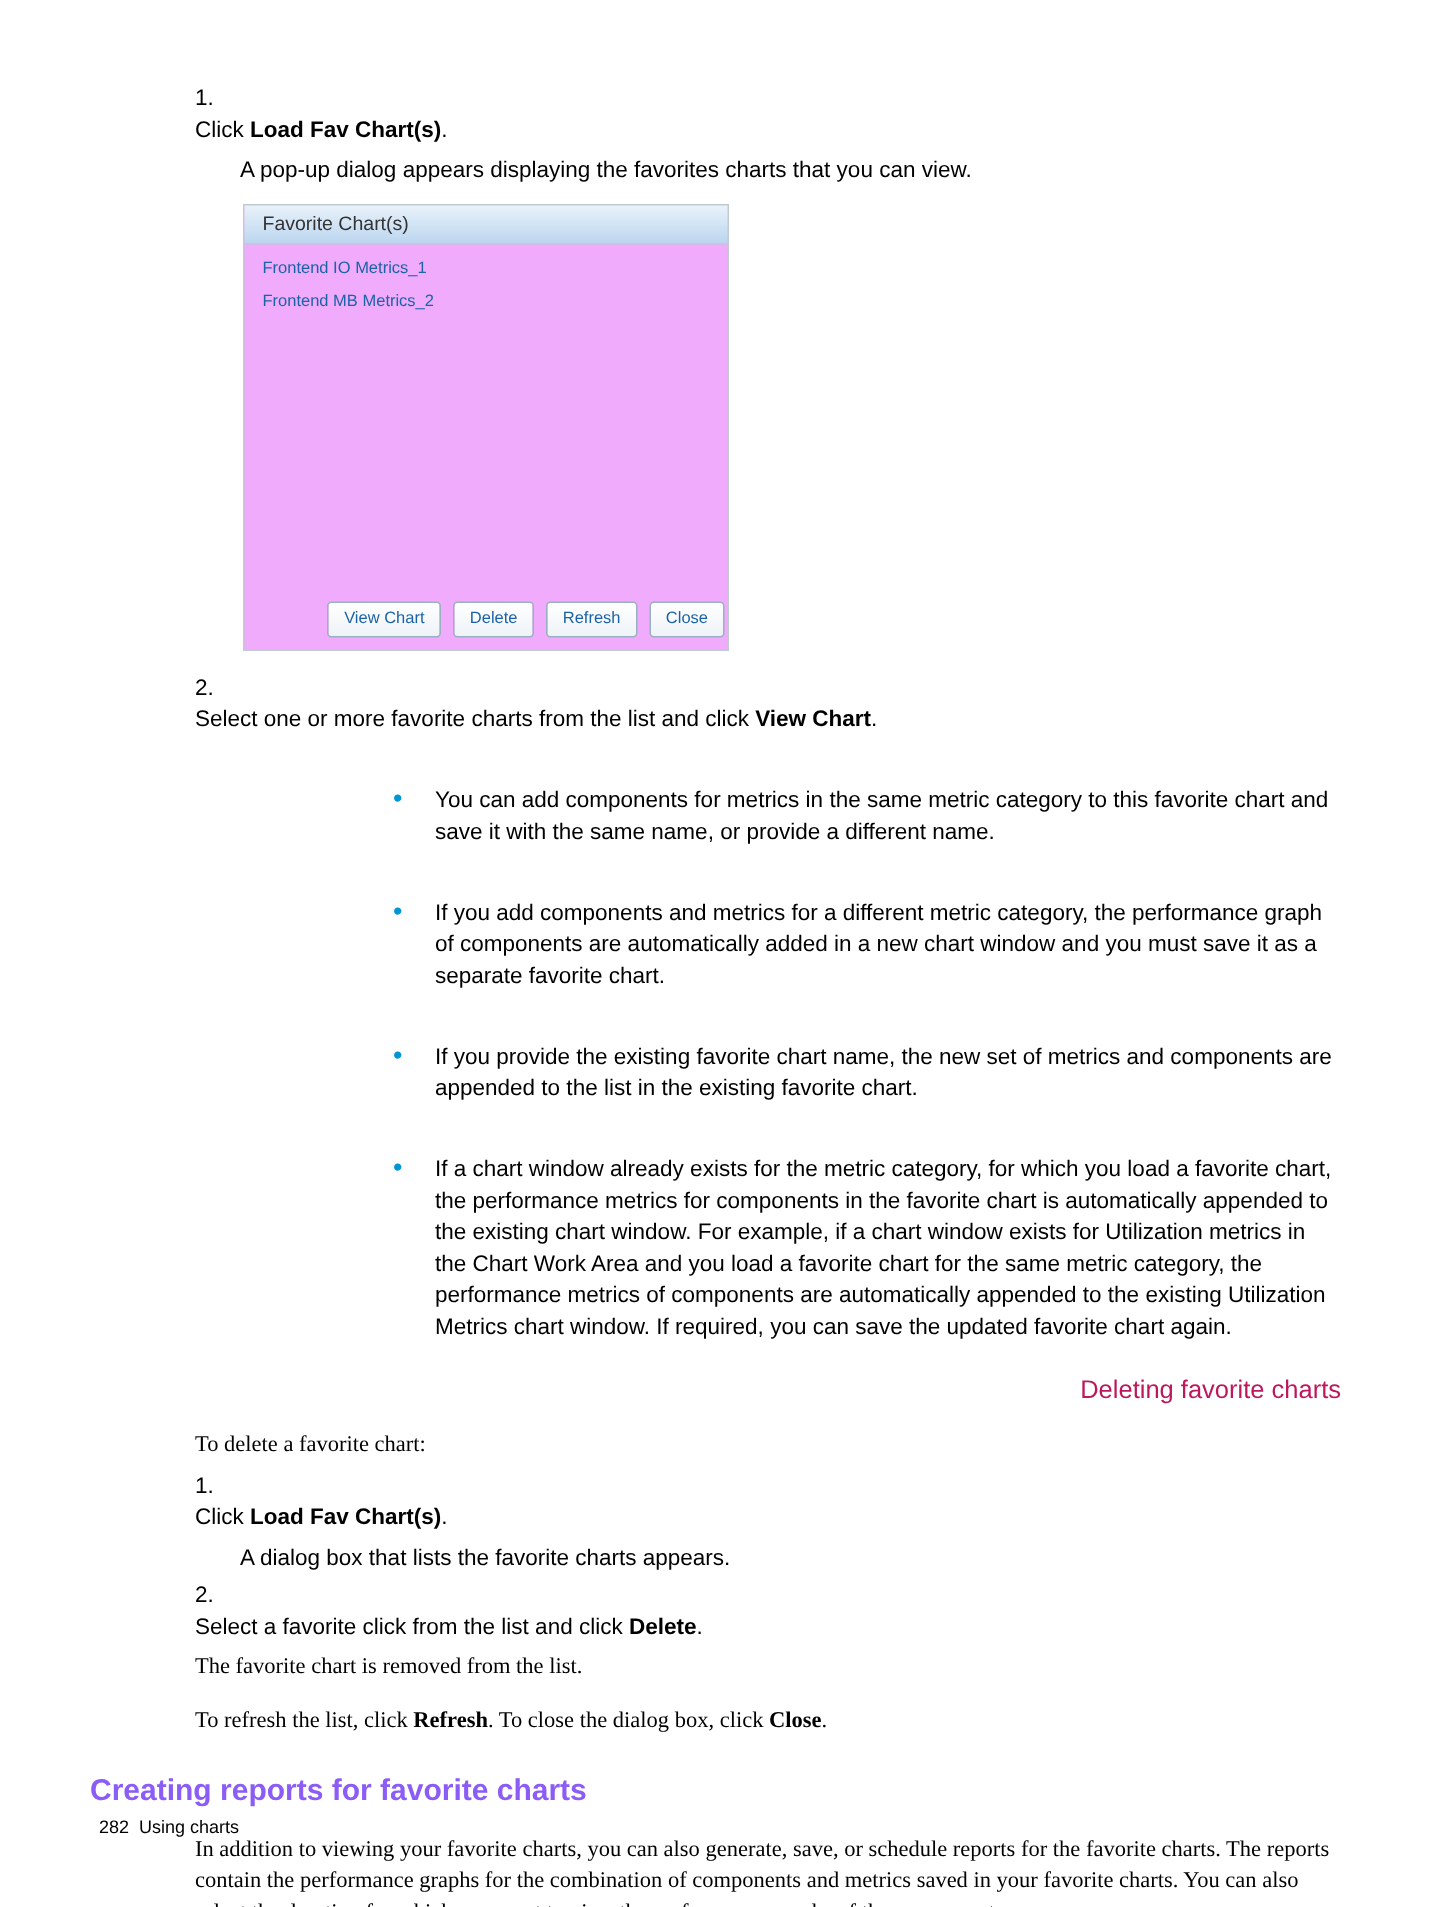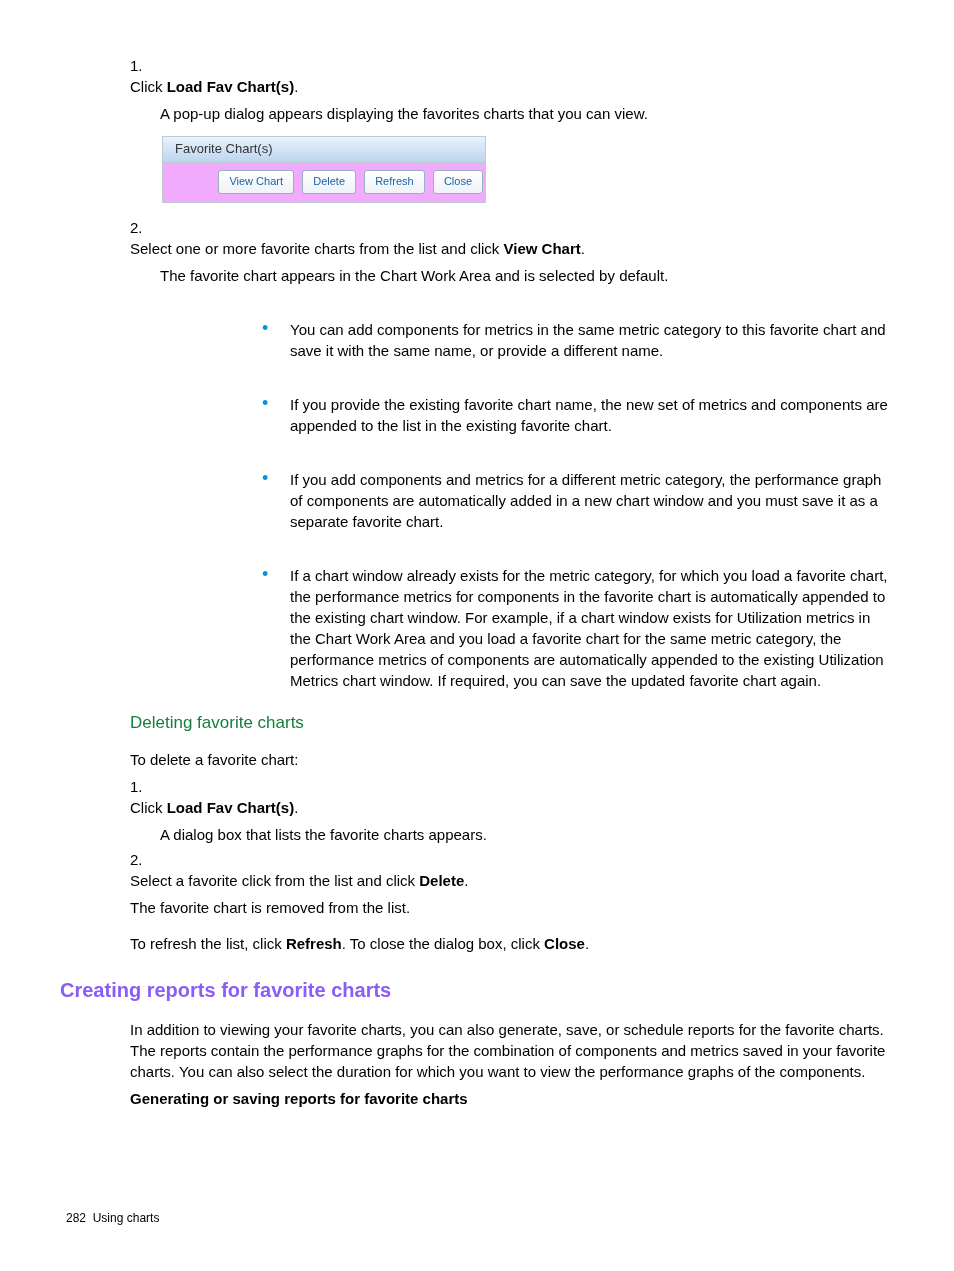--- a/index.html
+++ b/index.html
@@ -87,34 +87,36 @@
   ul.bullets > li::before {
     content: "•";
     position: absolute;
     left: 0;
     top: 0;
     color: #0096d6;
     font-size: 18px;
     line-height: 1;
   }
   .h3 {
-    color: #15803d;
+    color: #be185d;
     font-size: 17px;
     margin: 20px 0 8px 70px;
     font-weight: normal;
+    text-align: right;
   }
   .h2 {
     color: #8b5cf6;
     font-size: 20px;
     margin: 22px 0 10px 0;
     font-weight: bold;
   }
   .para {
     margin: 15px 0 6px 70px;
     line-height: 1.4;
+    font-family: Liberation Serif, serif;
   }
   .bold-para {
     margin: 6px 0 0 70px;
     font-weight: bold;
   }
   .footer {
     position: absolute;
     left: 66px;
     top: 1210px;
     font-size: 12px;
@@ -130,39 +132,42 @@
     <span class="num">1.</span>
     <span class="litext">
       <span>Click </span><b>Load Fav Chart(s)</b><span>.</span>
     </span>
     <div class="subtext">A pop-up dialog appears displaying the favorites charts that you can view.</div>
   </li>
 </ol>
 
 <div class="dialog-fig">
   <div class="dialog-header">Favorite Chart(s)</div>
+  <div class="dialog-body">
+    <div class="fav-row">Frontend IO Metrics_1</div>
+    <div class="fav-row">Frontend MB Metrics_2</div>
+  </div>
   <div class="dialog-footer">
     <span class="dlg-btn">View Chart</span>
     <span class="dlg-btn">Delete</span>
     <span class="dlg-btn">Refresh</span>
     <span class="dlg-btn">Close</span>
   </div>
 </div>
 
 <ol class="main-list">
   <li>
     <span class="num">2.</span>
     <span class="litext">
       <span>Select one or more favorite charts from the list and click </span><b>View Chart</b><span>.</span>
     </span>
-    <div class="subtext">The favorite chart appears in the Chart Work Area and is selected by default.</div>
     <ul class="bullets" style="margin-left:132px; margin-top:10px;">
       <li>You can add components for metrics in the same metric category to this favorite chart and save it with the same name, or provide a different name.</li>
+      <li>If you add components and metrics for a different metric category, the performance graph of components are automatically added in a new chart window and you must save it as a separate favorite chart.</li>
       <li>If you provide the existing favorite chart name, the new set of metrics and components are appended to the list in the existing favorite chart.</li>
-      <li>If you add components and metrics for a different metric category, the performance graph of components are automatically added in a new chart window and you must save it as a separate favorite chart.</li>
       <li>If a chart window already exists for the metric category, for which you load a favorite chart, the performance metrics for components in the favorite chart is automatically appended to the existing chart window. For example, if a chart window exists for Utilization metrics in the Chart Work Area and you load a favorite chart for the same metric category, the performance metrics of components are automatically appended to the existing Utilization Metrics chart window. If required, you can save the updated favorite chart again.</li>
     </ul>
   </li>
 </ol>
 
 <div class="h3">Deleting favorite charts</div>
 <div class="para">To delete a favorite chart:</div>
 
 <ol class="main-list">
   <li>

